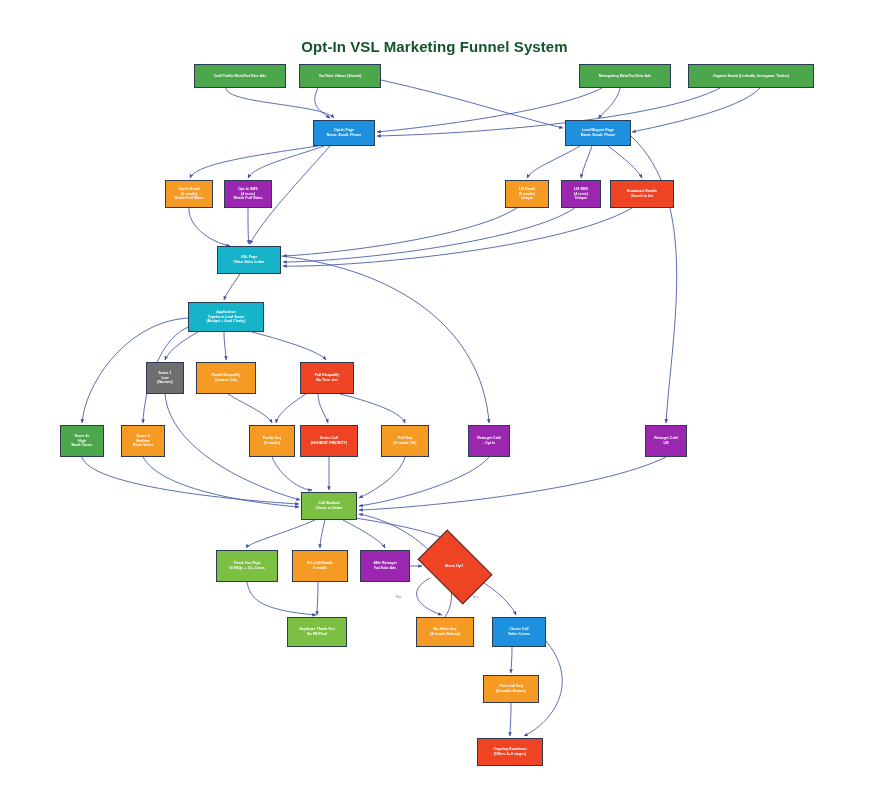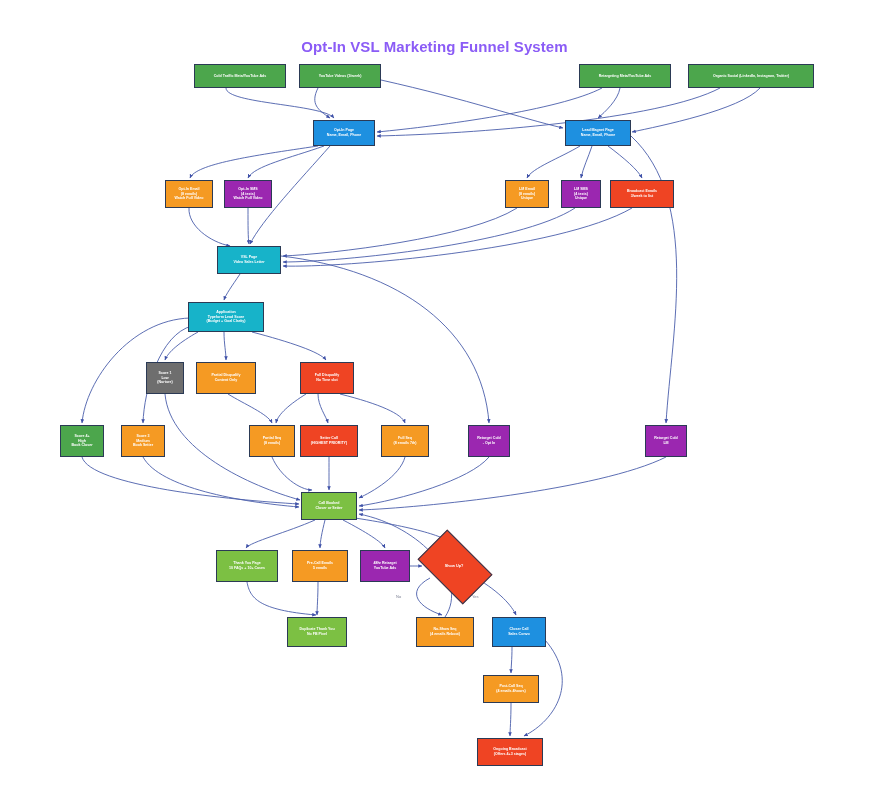--- a/index.html
+++ b/index.html
@@ -1,20 +1,20 @@
 <!DOCTYPE html>
 <html><head>
 <meta charset="utf-8">
 <style>
   html,body{margin:0;padding:0;background:#ffffff;}
   body{width:869px;height:806px;font-family:"Liberation Sans",sans-serif;position:relative;overflow:hidden;}
   #stage{position:relative;width:869px;height:806px;}
   #edges{position:absolute;left:0;top:0;width:869px;height:806px;}
   .title{position:absolute;left:0;top:38px;width:869px;text-align:center;
-         font-size:15px;font-weight:bold;color:#8b5cf6;letter-spacing:.1px;}
+         font-size:15px;font-weight:bold;color:#14532d;letter-spacing:.1px;}
   .node{position:absolute;box-sizing:border-box;border:1px solid #2b3a55;
         display:flex;align-items:center;justify-content:center;text-align:center;
         font-size:3.6px;font-weight:bold;line-height:1.35;color:#ffffff;
         padding:1px 2px;overflow:hidden;}
   .node .lines{display:block;width:100%;white-space:pre-line;}
   .diamond{position:absolute;border:none;background:transparent;
            display:flex;align-items:center;justify-content:center;}
   .diamond .dshape{position:absolute;left:0;top:0;width:100%;height:100%;
            background:#ee3124;border:1px solid #2b3a55;
            transform:rotate(45deg);}

